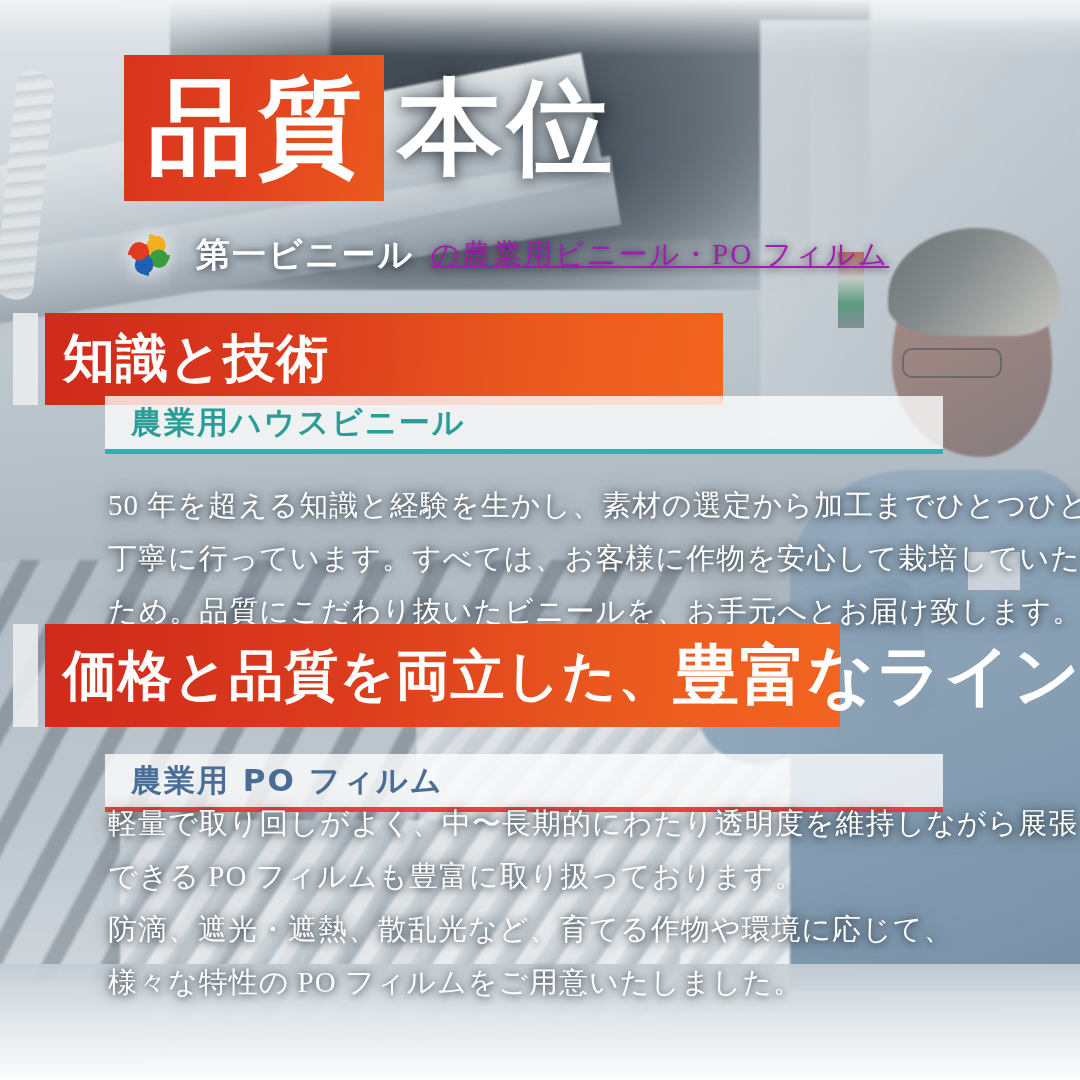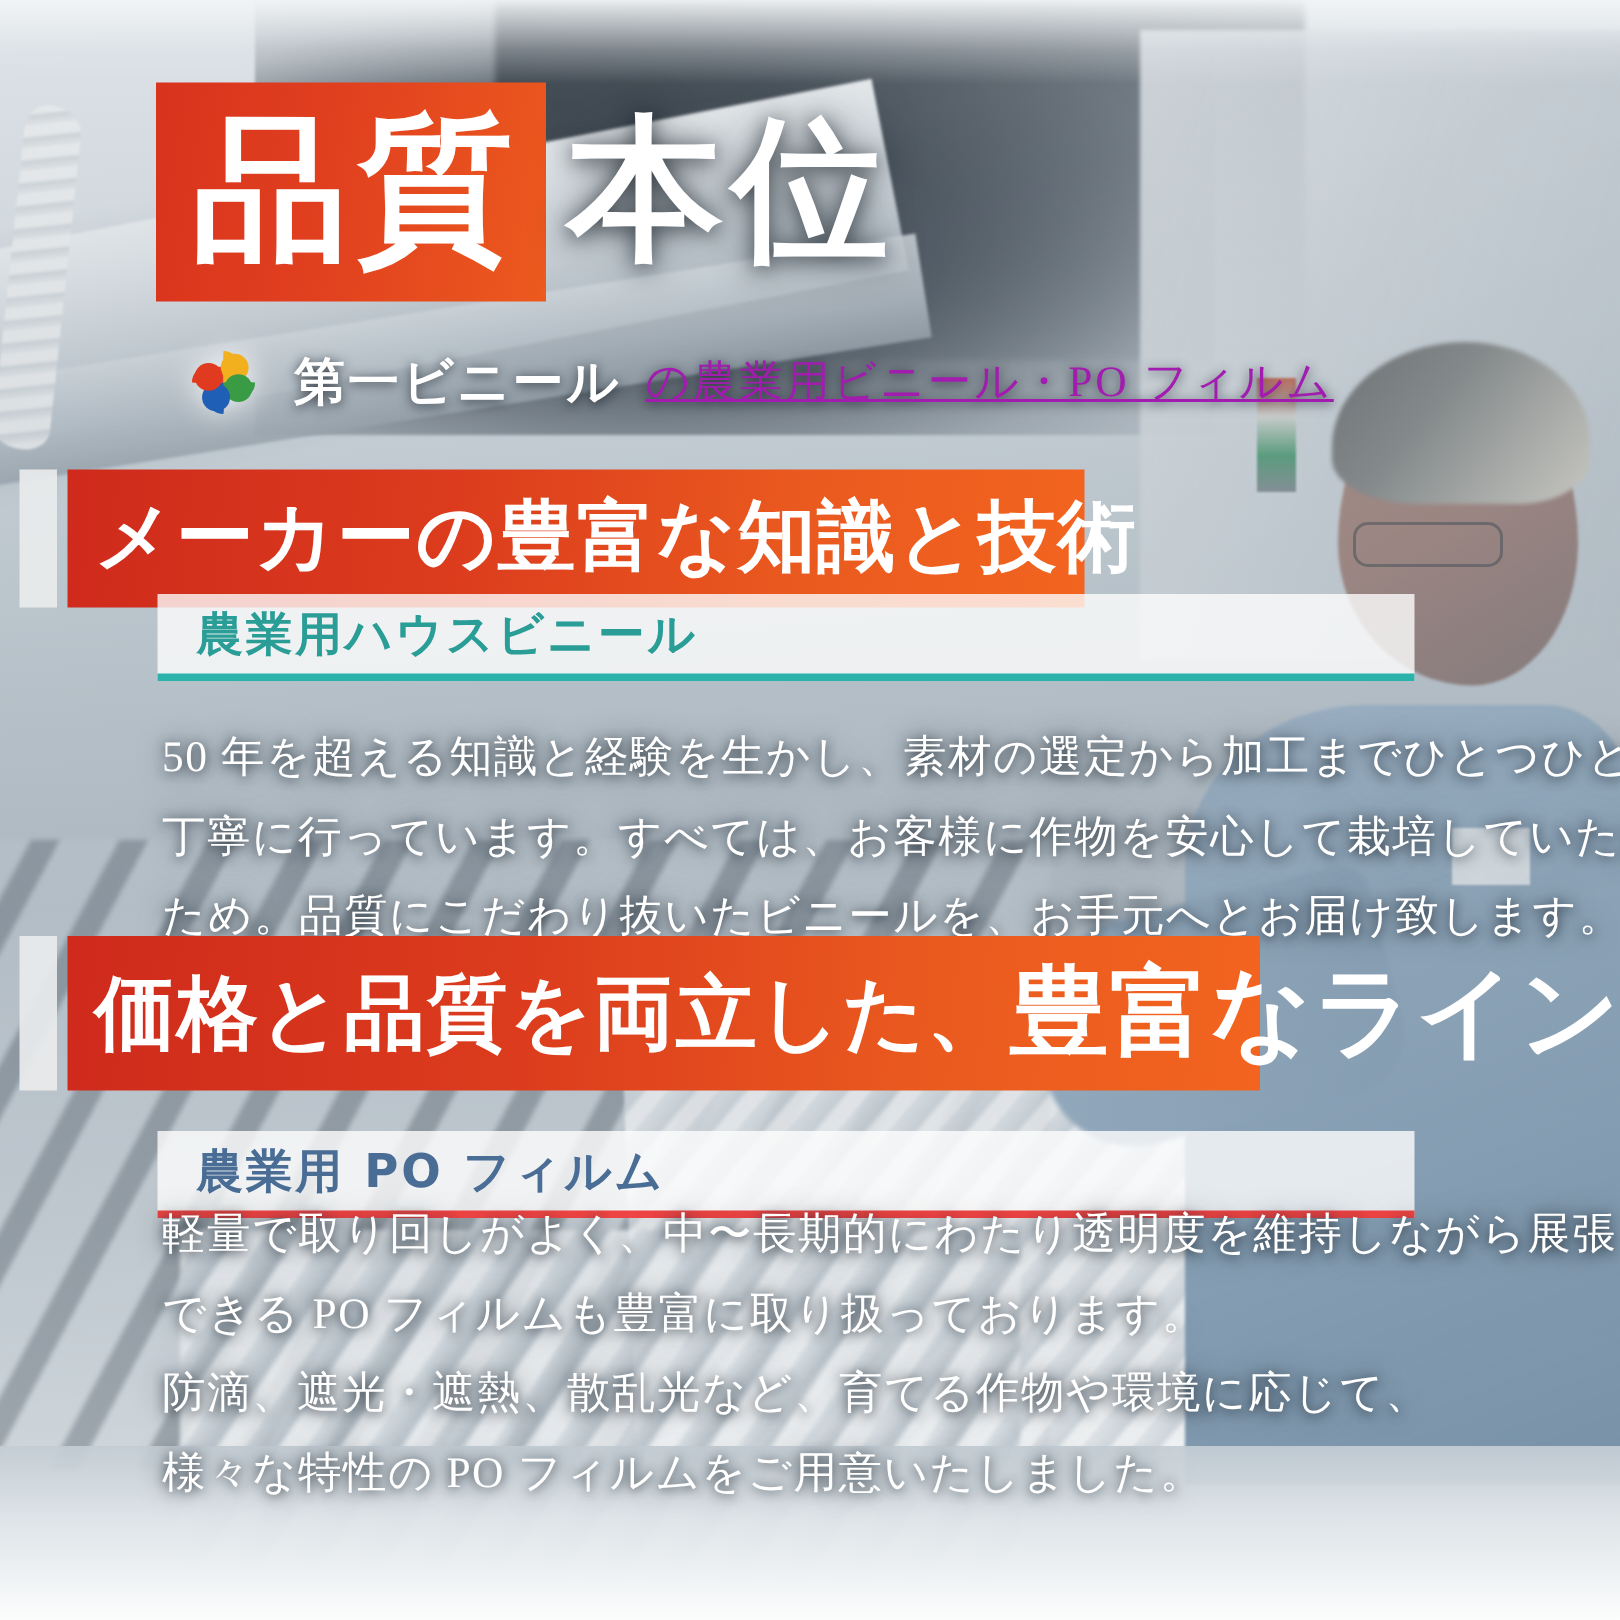--- a/index.html
+++ b/index.html
@@ -188,21 +188,21 @@
 
   
   .content {
     position: absolute;
     inset: 0;
   }
 
   
   .title-row {
     position: absolute;
-    left: 104px;
+    left: 124px;
     top: 55px;
     height: 146px;
     display: flex;
     align-items: center;
   }
   .title-block {
     background: linear-gradient(100deg, #d8331d 0%, #e1401f 45%, #ec5a1e 100%);
     height: 146px;
     display: flex;
     align-items: center;
@@ -386,21 +386,20 @@
         <path d="M50 50 L82 50 A16 16 0 0 1 66 66 Z" fill="#3a9b45"></path>
         <path d="M50 50 L50 82 A16 16 0 0 1 34 66 Z" fill="#1f5fb5"></path>
         <path d="M50 50 L18 50 A16 16 0 0 1 34 34 Z" fill="#e03b20"></path>
       </svg>
       <span class="brand-name">第一ビニール</span>
       <span class="brand-tail">の農業用ビニール・PO フィルム</span>
     </div>
 
     <div class="accent-bar bar-1"></div>
     <div class="ribbon ribbon-1">
-      <span class="ribbon-text rt-small-1">メーカーの豊富な</span>
       <span class="ribbon-text rt-big-1">知識と技術</span>
     </div>
 
     <div class="subhead subhead-1">
       <span class="subhead-text sh-teal">農業用ハウスビニール</span>
     </div>
 
     <div class="body-copy body-1">
       <p>50 年を超える知識と経験を生かし、素材の選定から加工までひとつひとつ</p>
       <p>丁寧に行っています。すべては、お客様に作物を安心して栽培していただく</p>

